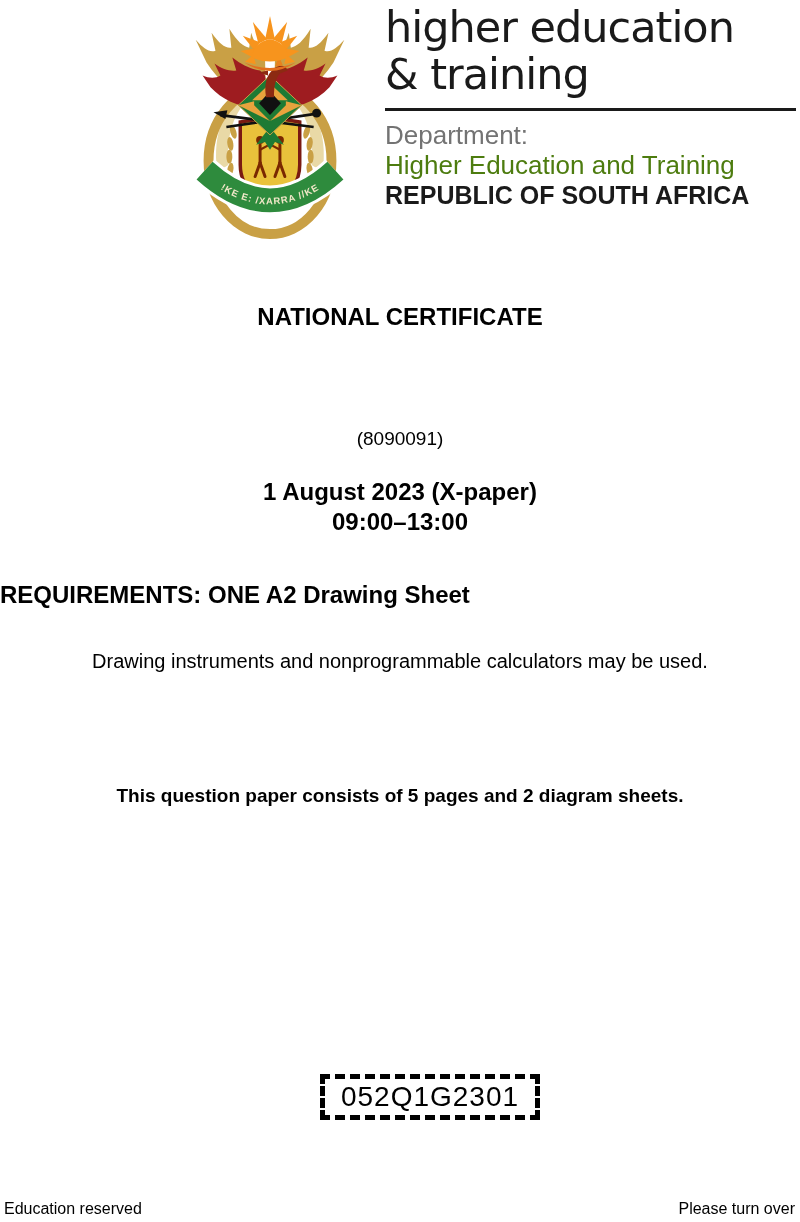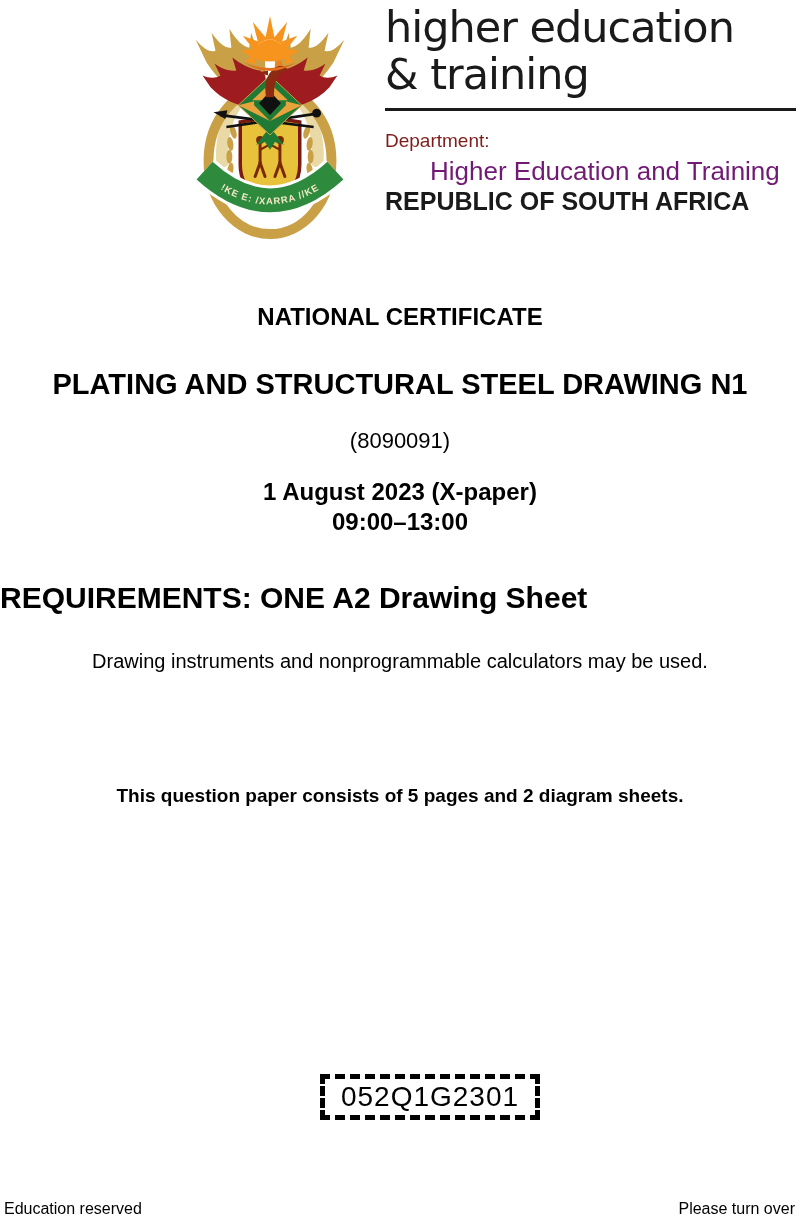--- a/index.html
+++ b/index.html
@@ -13,31 +13,31 @@
   }
   
   .emblem{position:absolute;left:180px;top:14px;width:180px;height:228px;}
   .logo-text{position:absolute;left:385px;top:4px;width:411px;}
   .logo-big{
     font-family:"DejaVu Sans", sans-serif;
     font-size:43px;line-height:47px;font-weight:500;
     letter-spacing:-1px;color:#1a1a1a;white-space:nowrap;
   }
   .logo-rule{height:3px;background:#1a1a1a;margin-top:10px;width:411px;}
-  .dept-label{font-size:19px;line-height:30px;margin-top:15px;color:#7f1d1d;}
-  .dept-name{font-size:26px;line-height:30px;color:#701a75;margin-left:45px;}
+  .dept-label{font-size:26px;line-height:30px;margin-top:9px;color:#737373;}
+  .dept-name{font-size:26px;line-height:30px;color:#4d7c0f;}
   .country{font-size:25px;line-height:30px;font-weight:bold;color:#1a1a1a;letter-spacing:0px;}
   
   .cline{position:absolute;left:0;width:800px;text-align:center;white-space:nowrap;}
   .t-cert{top:303px;font-size:24px;font-weight:bold;}
   .t-subject{top:368px;font-size:29px;font-weight:bold;}
-  .t-code{top:428px;font-size:22px;font-weight:normal;}
+  .t-code{top:428px;font-size:19px;font-weight:normal;}
   .t-date{top:478px;font-size:24px;font-weight:bold;}
   .t-time{top:508px;font-size:24px;font-weight:bold;}
-  .t-req{position:absolute;left:0;top:581px;font-size:30px;font-weight:bold;white-space:nowrap;}
+  .t-req{position:absolute;left:0;top:581px;font-size:24px;font-weight:bold;white-space:nowrap;}
   .t-instr{top:650px;font-size:20px;font-weight:normal;}
   .t-pages{top:785px;font-size:19px;font-weight:bold;}
   
   .code-box{
     position:absolute;left:300px;top:1074px;width:220px;height:46px;
     border:5px dashed #000;box-sizing:border-box;
     display:flex;align-items:center;justify-content:center;
     font-size:28px;font-weight:normal;letter-spacing:1px;margin-left:20px;
   }
   
@@ -159,21 +159,20 @@
       <div class="logo-big">higher education</div>
       <div class="logo-big">&amp; training</div>
       <div class="logo-rule"></div>
       <div class="dept-label">Department:</div>
       <div class="dept-name">Higher Education and Training</div>
       <div class="country">REPUBLIC OF SOUTH AFRICA</div>
     </div>
   </div>
 
   <div class="cline t-cert">NATIONAL CERTIFICATE</div>
-  <div class="cline t-subject">PLATING AND STRUCTURAL STEEL DRAWING N1</div>
   <div class="cline t-code">(8090091)</div>
   <div class="cline t-date">1 August 2023 (X-paper)</div>
   <div class="cline t-time">09:00–13:00</div>
 
   <div class="t-req">REQUIREMENTS: ONE A2 Drawing Sheet</div>
   <div class="cline t-instr">Drawing instruments and nonprogrammable calculators may be used.</div>
   <div class="cline t-pages">This question paper consists of 5 pages and 2 diagram sheets.</div>
 
   <div class="code-box">
     <span>052Q1G2301</span>

